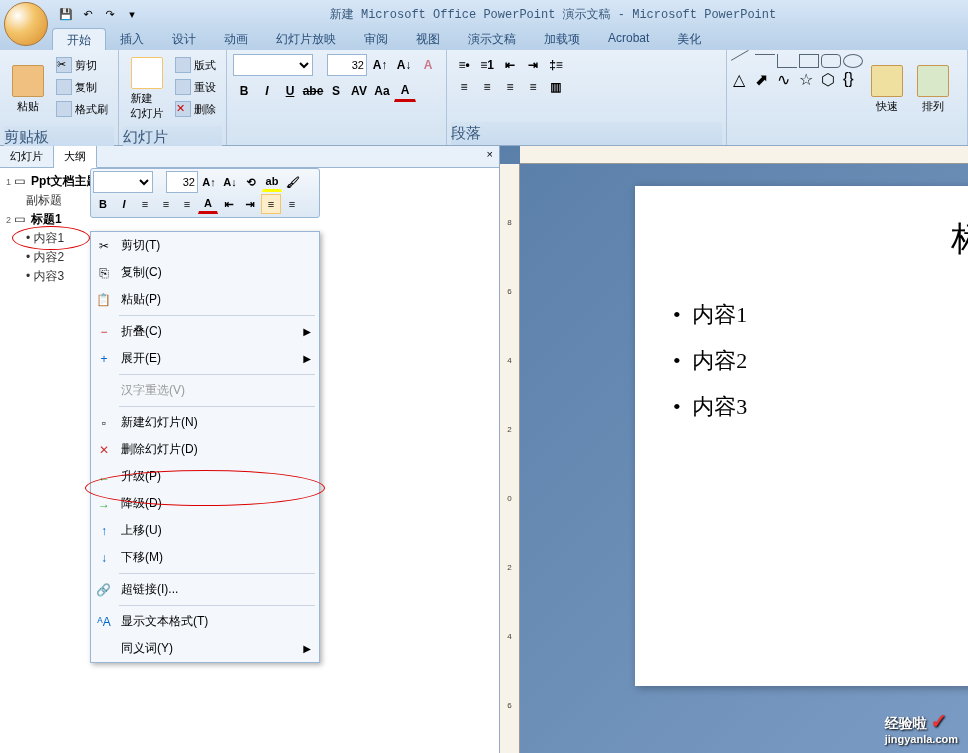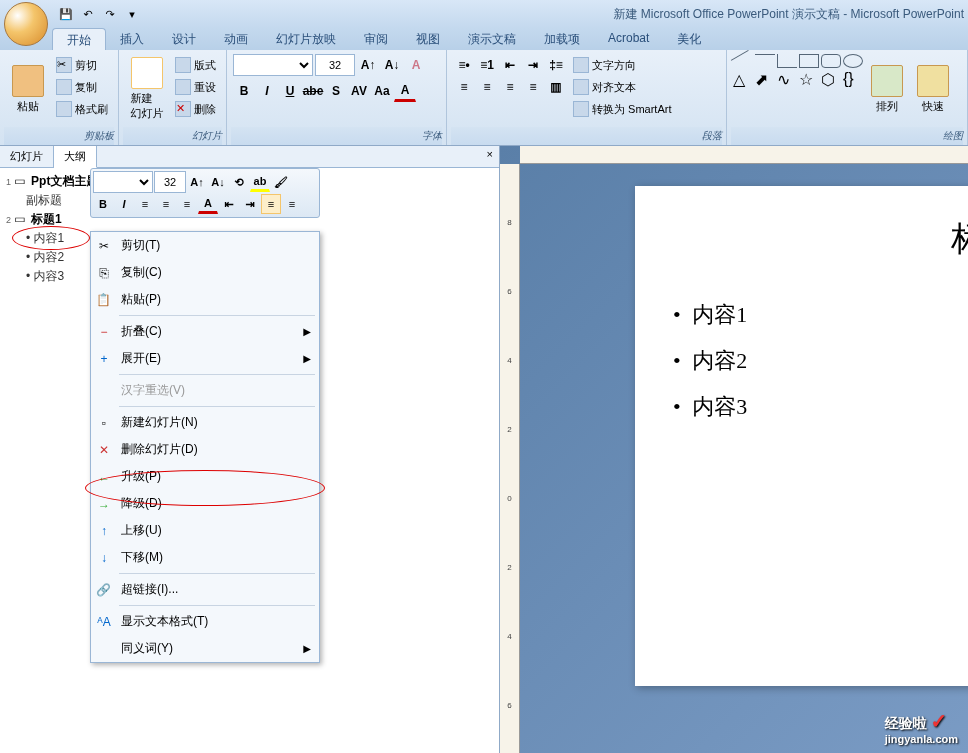--- a/index.html
+++ b/index.html
@@ -3,40 +3,40 @@
 <meta charset="utf-8">
 <style>
 * { box-sizing: border-box; margin: 0; padding: 0; font-family: "Microsoft YaHei", sans-serif; }
 body { background: #c9dbef; width: 968px; height: 753px; overflow: hidden; position: relative; }
 
 
 .title-bar { height: 28px; background: linear-gradient(#d8e7f7, #c4d9ee); display: flex; align-items: center; padding: 0 4px; }
 .office-btn { width: 44px; height: 44px; border-radius: 50%; background: radial-gradient(circle at 30% 30%, #fff, #f4c56b 40%, #d88b2b); border: 1px solid #a67840; position: absolute; top: 2px; left: 4px; z-index: 10; }
 .qat { display: flex; gap: 2px; margin-left: 52px; }
 .qat-btn { width: 20px; height: 20px; display: flex; align-items: center; justify-content: center; font-size: 11px; }
-.title-text { flex: 1; text-align: right; font-size: 12px; color: #3a5a7c; }
+.title-text { flex: 1; text-align: center; font-size: 12px; color: #3a5a7c; font-family: Liberation Mono, monospace; }
 
 
 .ribbon-tabs { display: flex; height: 22px; padding-left: 52px; background: linear-gradient(#c4d9ee, #b8d0e8); }
 .tab { padding: 3px 14px; font-size: 12px; color: #2a4f7a; cursor: pointer; }
 .tab.active { background: #e8f0f9; border-radius: 4px 4px 0 0; border: 1px solid #9ab6d5; border-bottom: none; }
 
 
 .ribbon { height: 96px; background: linear-gradient(#e8f0f9, #d4e3f2); border-bottom: 1px solid #8fa9c7; display: flex; }
 .group { border-right: 1px solid #b0c5dc; padding: 2px 4px 0; display: flex; flex-direction: column; }
-.group-label { font-size: 10px; text-align: right; color: #3a5a7c; padding: 2px 0; background: linear-gradient(#d4e3f2, #c8dbef); font-style: italic; }
+.group-label { font-size: 15px; text-align: left; color: #3a5a7c; padding: 2px 0; background: linear-gradient(#d4e3f2, #c8dbef); }
 .group-body { flex: 1; display: flex; align-items: flex-start; gap: 2px; padding: 2px; }
 .big-btn { width: 44px; height: 70px; display: flex; flex-direction: column; align-items: center; justify-content: center; font-size: 11px; gap: 2px; }
 .big-btn .icon { width: 32px; height: 32px; background: #f0c080; border: 1px solid #c89850; border-radius: 2px; }
 .small-btn { padding: 2px 4px; font-size: 11px; display: flex; align-items: center; gap: 3px; height: 22px; }
 .small-btn .icon { width: 16px; height: 16px; background: #c8d8ea; border: 1px solid #9ab6d5; }
 .vcol { display: flex; flex-direction: column; }
 .font-box { display: flex; gap: 2px; margin-bottom: 2px; }
 .font-select { width: 80px; height: 22px; border: 1px solid #9ab6d5; background: #fff; font-size: 11px; }
-.size-select { width: 40px; height: 22px; border: 1px solid #9ab6d5; background: #fff; font-size: 11px; text-align: center; padding: 2px; }
+.size-select { width: 40px; height: 22px; border: 1px solid #9ab6d5; background: #fff; font-size: 11px; text-align: right; padding: 2px; margin-left: 12px; }
 .btn-row { display: flex; gap: 1px; }
 .ico-btn { width: 22px; height: 22px; border: 1px solid transparent; display: flex; align-items: center; justify-content: center; font-size: 12px; font-weight: bold; }
 
 
 .shapes-gal { display: flex; flex-wrap: wrap; width: 130px; gap: 2px; }
 .shp { width: 20px; height: 14px; border: 1px solid #567; }
 
 
 .main { display: flex; height: calc(753px - 28px - 22px - 96px); }
 .left-panel { width: 500px; background: #fff; border-right: 1px solid #8fa9c7; display: flex; flex-direction: column; }
@@ -182,54 +182,39 @@
           </div>
         <div class="ico-btn">
             <s>abe</s>
           </div>
         <div class="ico-btn">S</div>
         <div class="ico-btn">AV</div>
         <div class="ico-btn">Aa</div>
         <div class="ico-btn" style="border-bottom:3px solid #c00;">A</div>
       </div>
     </div>
-    <div class="group-label">字体</div>
   </div>
 
   <div class="group" style="width:280px;">
     <div class="group-body">
       <div class="vcol">
         <div class="btn-row">
           <div class="ico-btn">≡•</div>
           <div class="ico-btn">≡1</div>
           <div class="ico-btn">⇤</div>
           <div class="ico-btn">⇥</div>
           <div class="ico-btn">‡≡</div>
         </div>
         <div class="btn-row">
           <div class="ico-btn">≡</div>
           <div class="ico-btn">≡</div>
           <div class="ico-btn">≡</div>
           <div class="ico-btn">≡</div>
           <div class="ico-btn">▥</div>
         </div>
-      </div>
-      <div class="vcol">
-        <div class="small-btn">
-            <span class="icon"></span>
-            <span>文字方向</span>
-          </div>
-        <div class="small-btn">
-            <span class="icon"></span>
-            <span>对齐文本</span>
-          </div>
-        <div class="small-btn">
-            <span class="icon"></span>
-            <span>转换为 SmartArt</span>
-          </div>
       </div>
     </div>
     <div class="group-label">段落</div>
   </div>
 
   <div class="group" style="flex:1;">
     <div class="group-body">
       <div class="shapes-gal">
         <div class="shp" style="border:none;border-top:1px solid #567;transform:rotate(-30deg);"></div>
         <div class="shp" style="border:none;border-top:1px solid #567;"></div>
@@ -238,29 +223,28 @@
         <div class="shp" style="border-radius:4px;"></div>
         <div class="shp" style="border-radius:50%;"></div>
         <div class="shp" style="border:none;">△</div>
         <div class="shp" style="border:none;">⬈</div>
         <div class="shp" style="border:none;">∿</div>
         <div class="shp" style="border:none;">☆</div>
         <div class="shp" style="border:none;">⬡</div>
         <div class="shp" style="border:none;">{}</div>
       </div>
       <div class="big-btn">
+        <div class="icon" style="background:#f0e0a0;"></div>
+        <span>快速</span>
+      </div>
+      <div class="big-btn">
         <div class="icon" style="background:#d8e8c8;"></div>
         <span>排列</span>
       </div>
-      <div class="big-btn">
-        <div class="icon" style="background:#f0e0a0;"></div>
-        <span>快速</span>
-      </div>
-    </div>
-    <div class="group-label">绘图</div>
+    </div>
   </div>
 </div>
 
 <div class="main">
 
   <div class="left-panel">
     <div class="panel-tabs">
       <div class="panel-tab">幻灯片</div>
       <div class="panel-tab active">大纲</div>
       <div class="panel-close">×</div>

